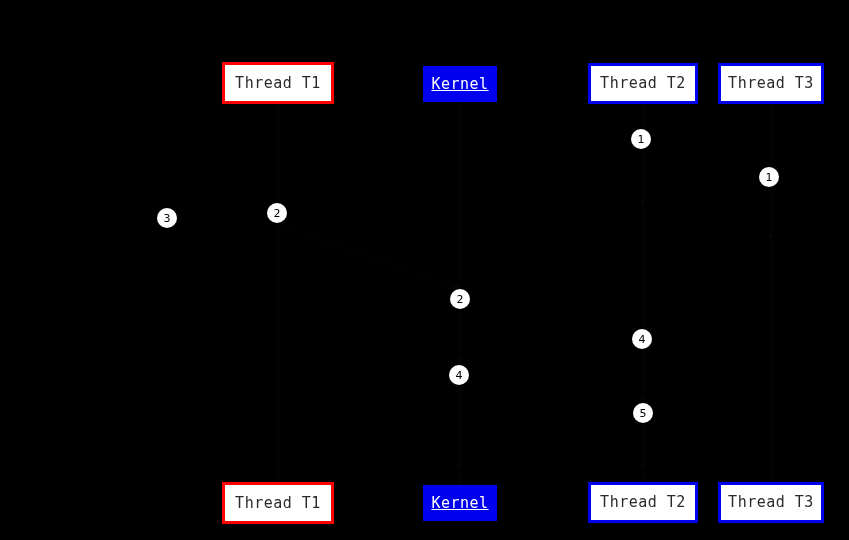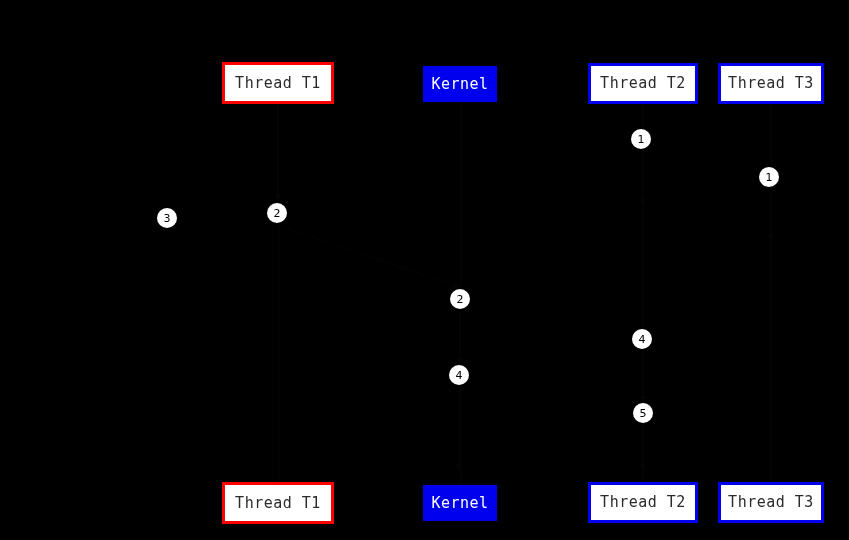--- a/index.html
+++ b/index.html
@@ -39,20 +39,21 @@
   .participant.outline {
     background: #ffffff;
     color: #2b2b2b;
     border-style: solid;
     border-width: 3px;
   }
   .participant.filled {
     background: #0000ee;
     color: #ffffff;
     border: 0;
+    text-decoration: underline;
   }
 
   
   .step {
     position: absolute;
     width: 20px;
     height: 20px;
     margin-left: -10px;
     margin-top: -10px;
     border-radius: 50%;

